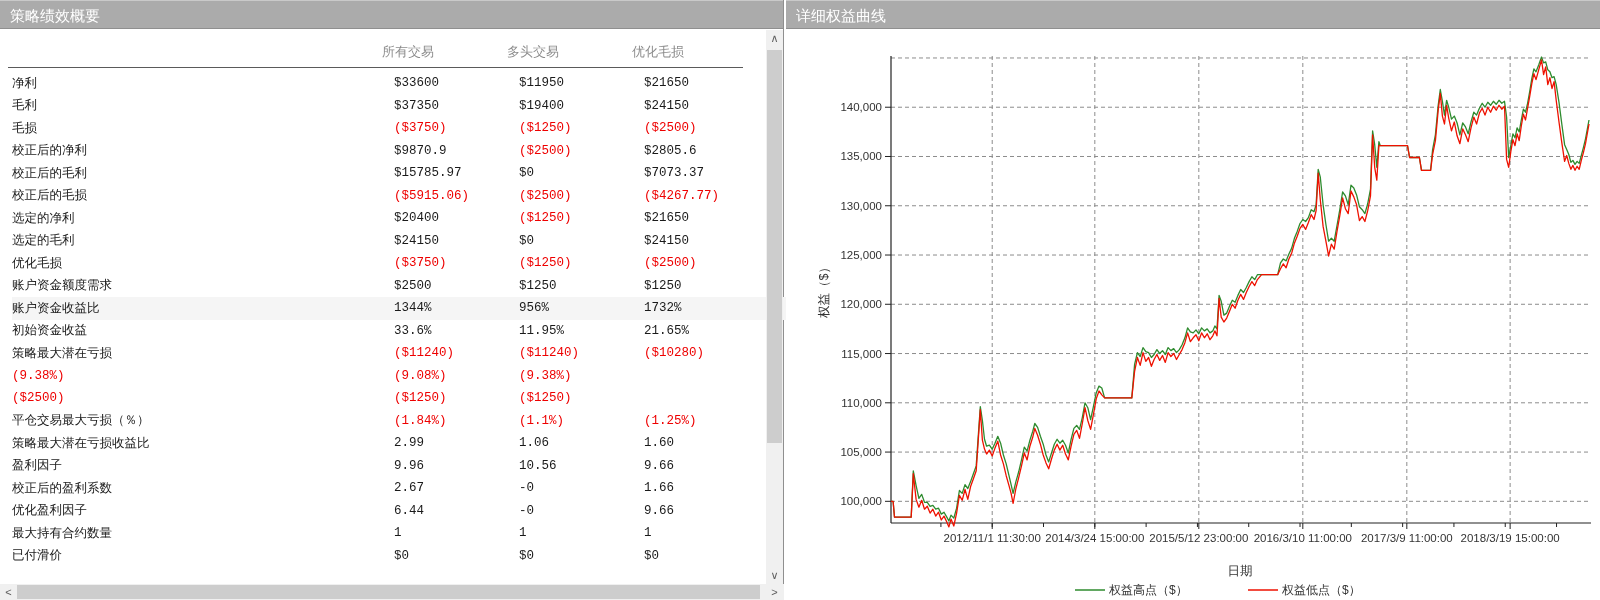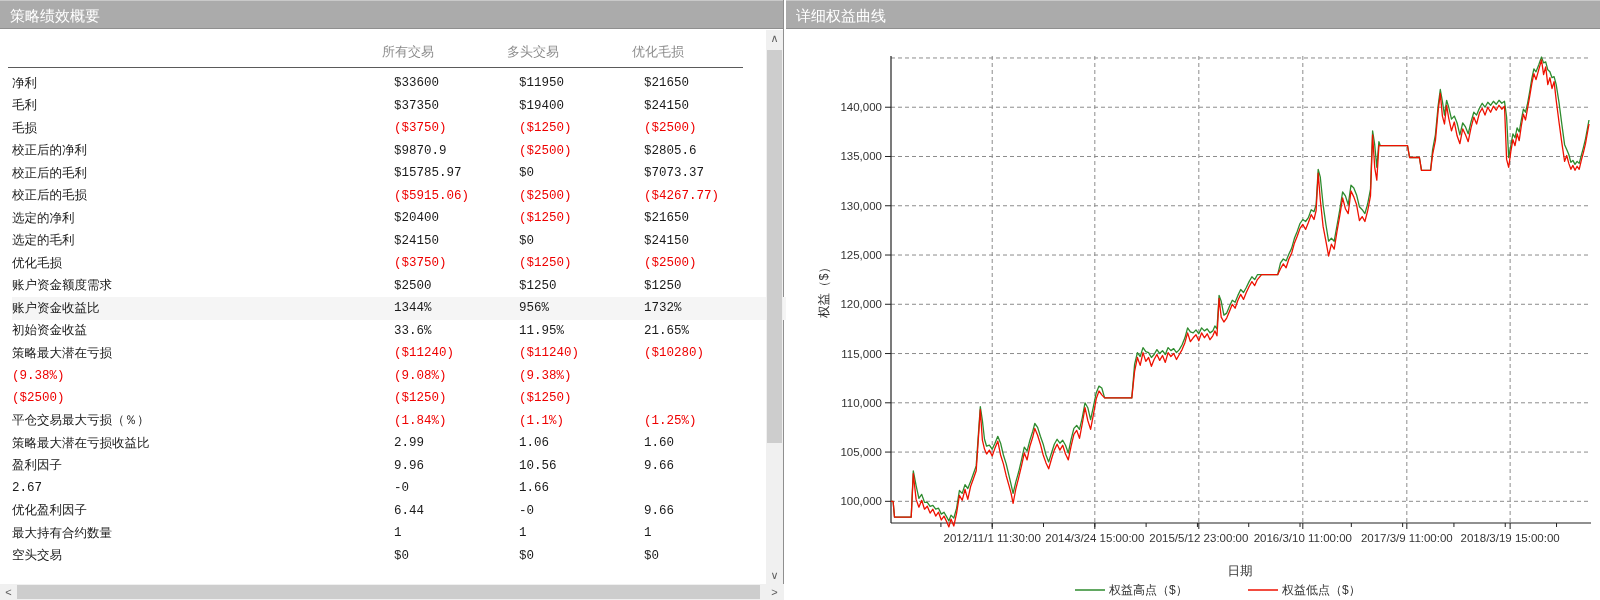--- a/index.html
+++ b/index.html
@@ -155,38 +155,39 @@
         <span>1.06</span>
         <span>1.60</span>
       </div>
       <div class="t-row">
         <span>盈利因子</span>
         <span>9.96</span>
         <span>10.56</span>
         <span>9.66</span>
       </div>
       <div class="t-row">
+        <span>校正后的盈利系数</span>
         <span>2.67</span>
         <span>-0</span>
         <span>1.66</span>
       </div>
       <div class="t-row">
         <span>优化盈利因子</span>
         <span>6.44</span>
         <span>-0</span>
         <span>9.66</span>
       </div>
       <div class="t-row">
         <span>最大持有合约数量</span>
         <span>1</span>
         <span>1</span>
         <span>1</span>
       </div>
       <div class="t-row">
-        <span>空头交易</span>
+        <span>已付滑价</span>
         <span>$0</span>
         <span>$0</span>
         <span>$0</span>
       </div>
     </div>
 
   <div class="vsb">
     <div class="sb-arrow up">∧</div>
     <div class="thumb"></div>
     <div class="sb-arrow down">∨</div>

